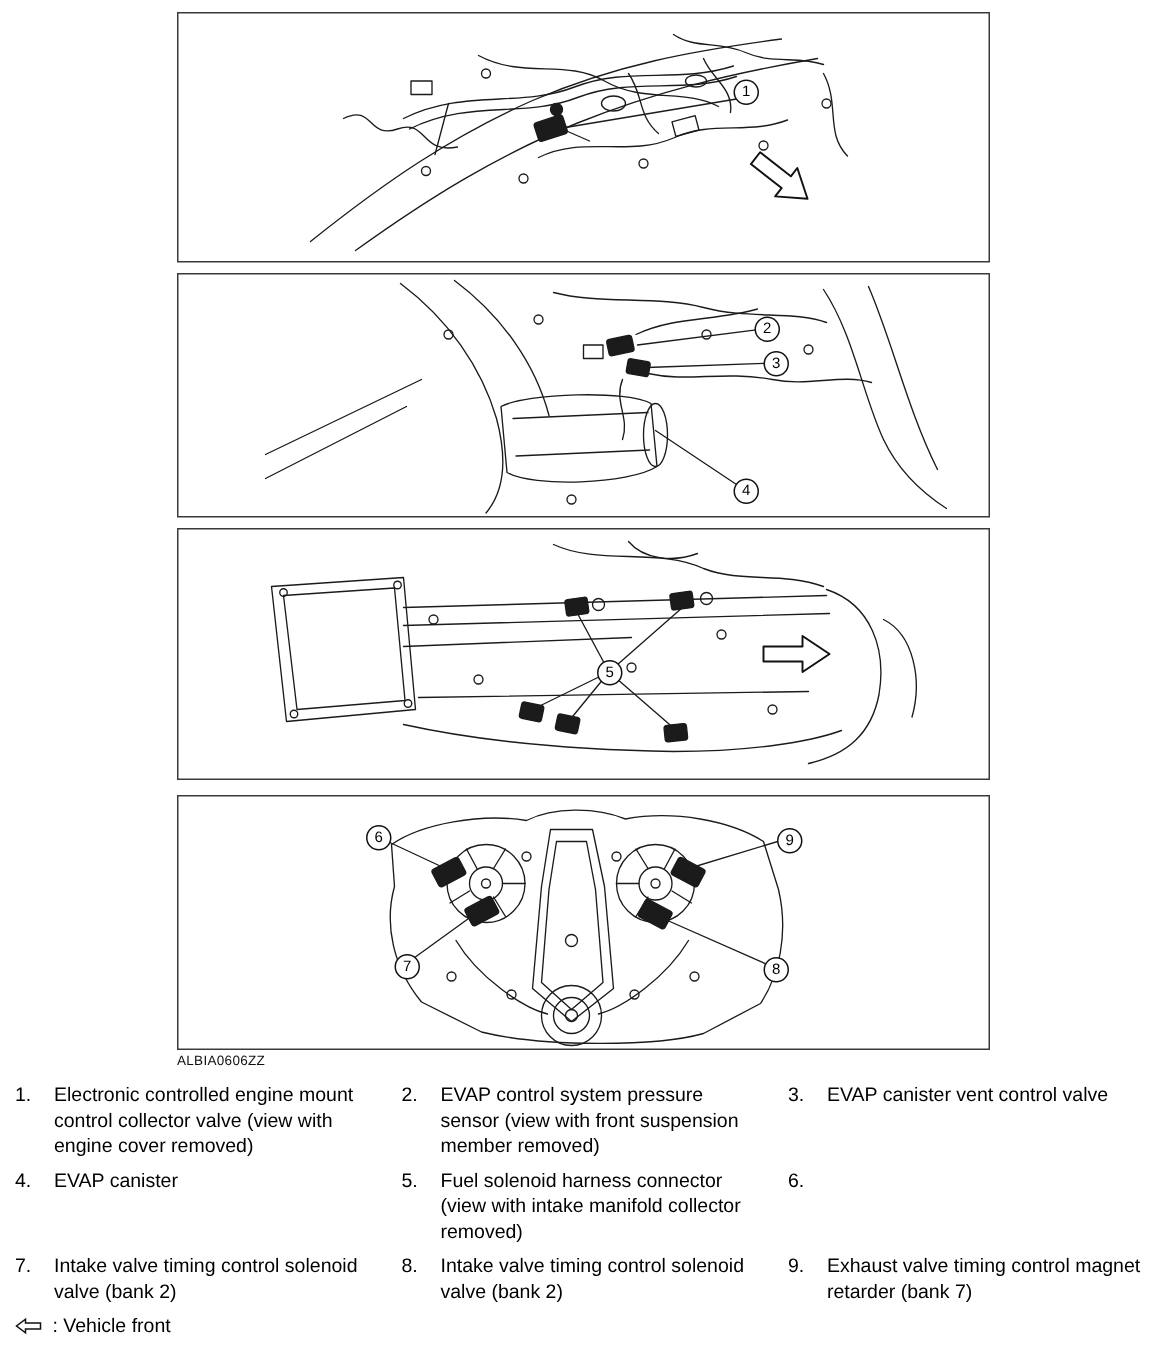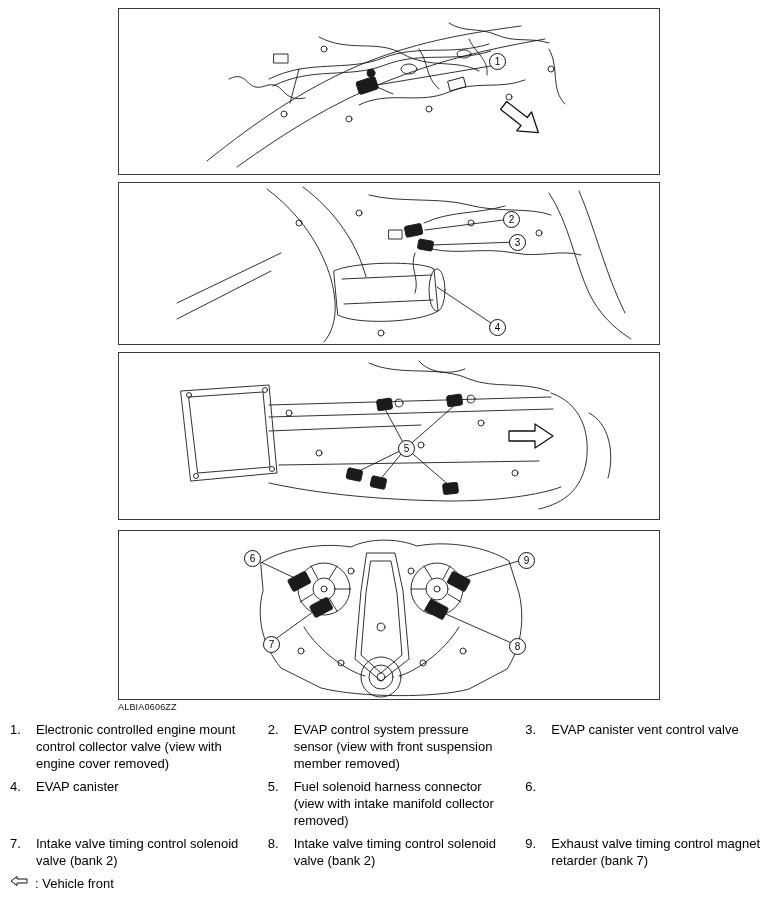--- a/index.html
+++ b/index.html
@@ -36,21 +36,21 @@
   .legend {
     display:grid; grid-template-columns:1fr 1fr 1fr;
     column-gap:14px; row-gap:6px;
     padding:0 10px; margin-top:8px;
     font-size:13px; line-height:17px;
   }
   .legend-item { display:flex; align-items:flex-start; }
   .legend-item .num { flex:0 0 26px; }
   .legend-item .txt { flex:1; }
   .vehicle-front {
-    display:flex; gap:7px;
+    display:flex; align-items:center; gap:7px;
     padding:0 10px; margin-top:6px; font-size:13px; line-height:17px;
   }
   .vf-icon { display:inline-block; }
 </style>
 </head>
 <body>
 
 <div class="page">
 
   <div class="figure-area">

